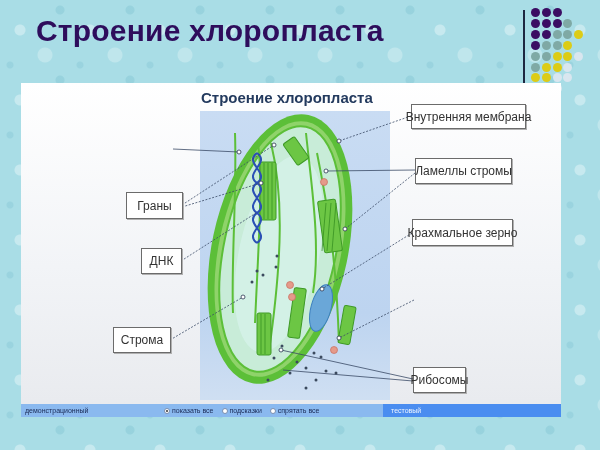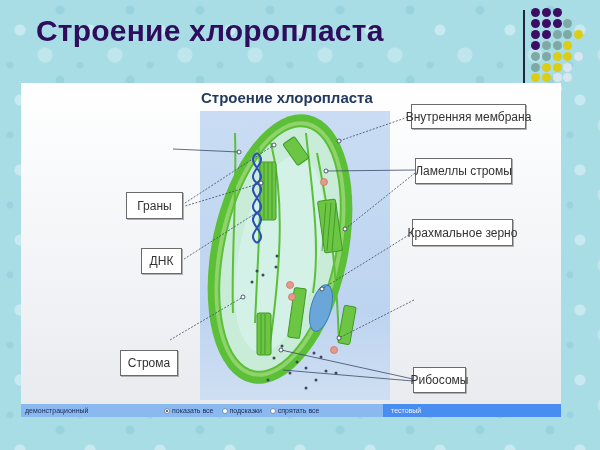--- a/index.html
+++ b/index.html
@@ -198,21 +198,21 @@
         <circle cx="260" cy="267" r="2"></circle>
     </g>
   </svg>
 
   <div class="label-box" style="left:105px;top:109px;width:55px;height:25px;">
       <span>Граны</span>
     </div>
   <div class="label-box" style="left:120px;top:165px;width:39px;height:24px;">
       <span>ДНК</span>
     </div>
-  <div class="label-box" style="left:99px;top:244px;width:56px;height:24px;margin-top:23px;">
+  <div class="label-box" style="left:92px;top:244px;width:56px;height:24px;">
       <span>Строма</span>
     </div>
   <div class="label-box" style="left:390px;top:21px;width:113px;height:23px;">
       <span>Внутренняя мембрана</span>
     </div>
   <div class="label-box" style="left:394px;top:75px;width:95px;height:24px;">
       <span>Ламеллы стромы</span>
     </div>
   <div class="label-box" style="left:391px;top:136px;width:99px;height:25px;">
       <span>Крахмальное зерно</span>

